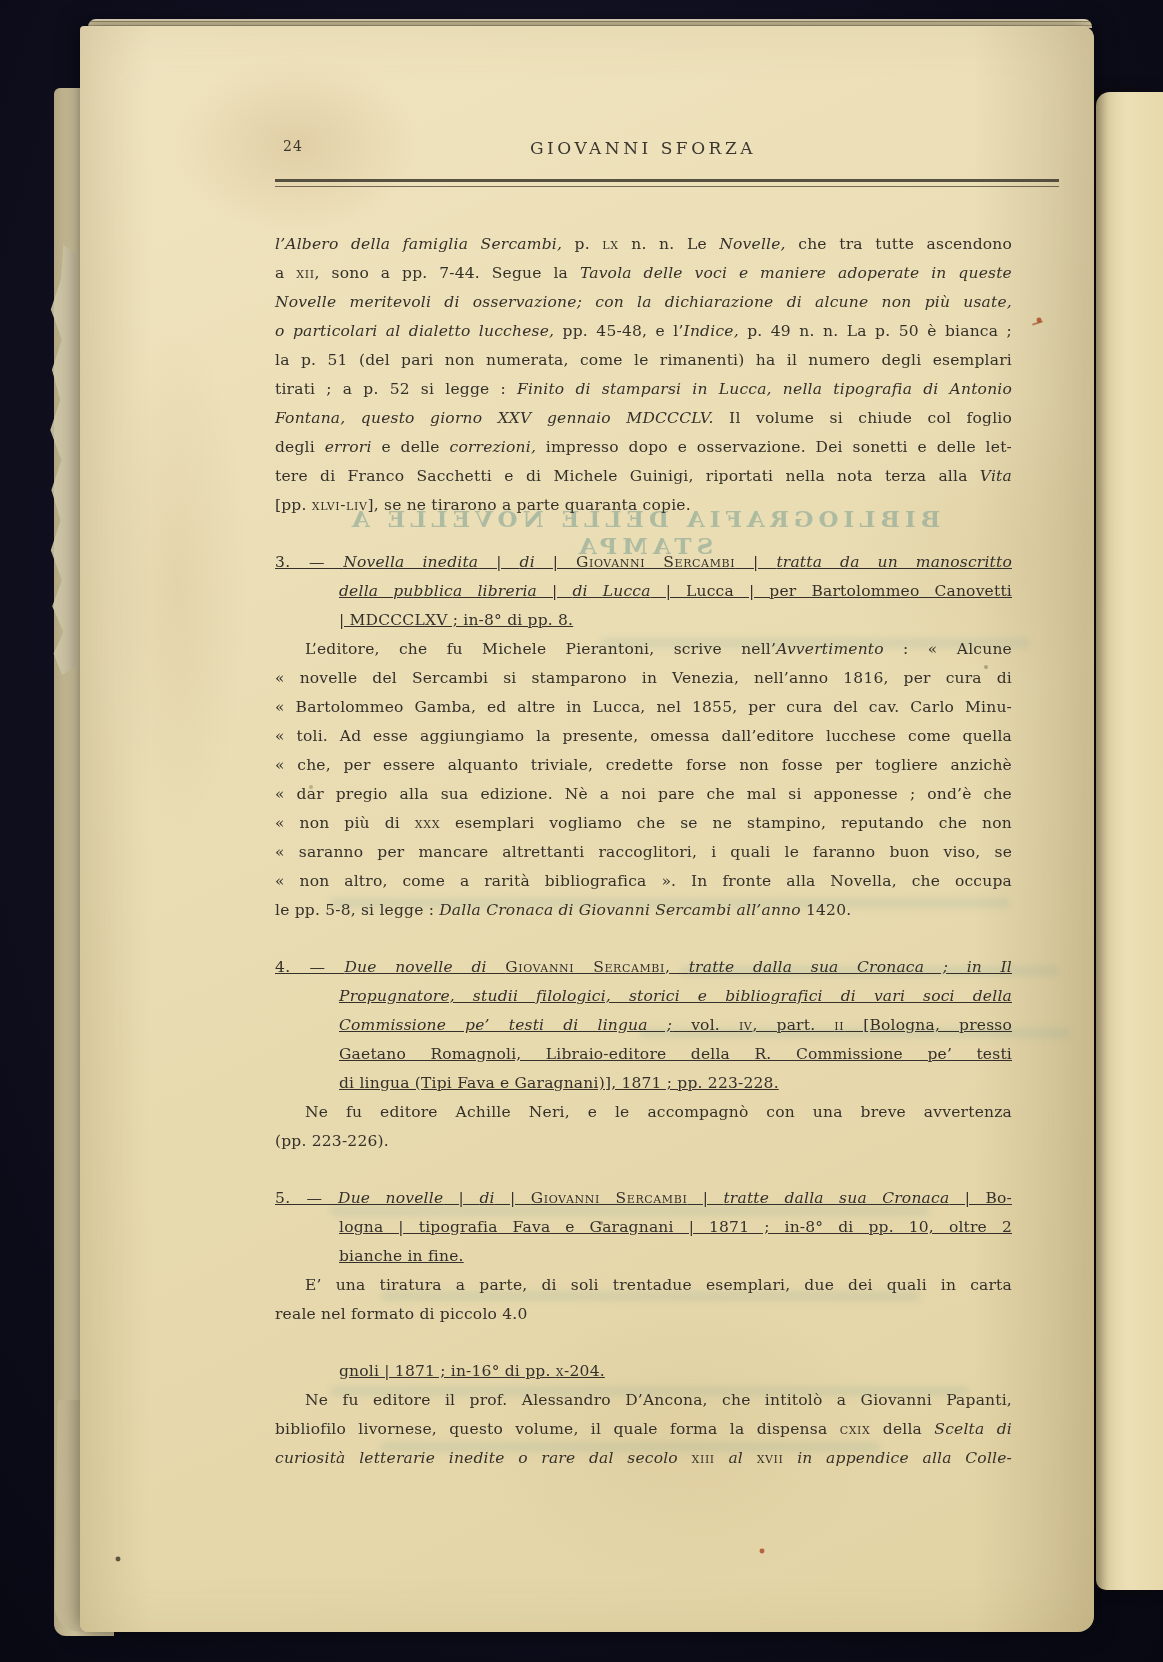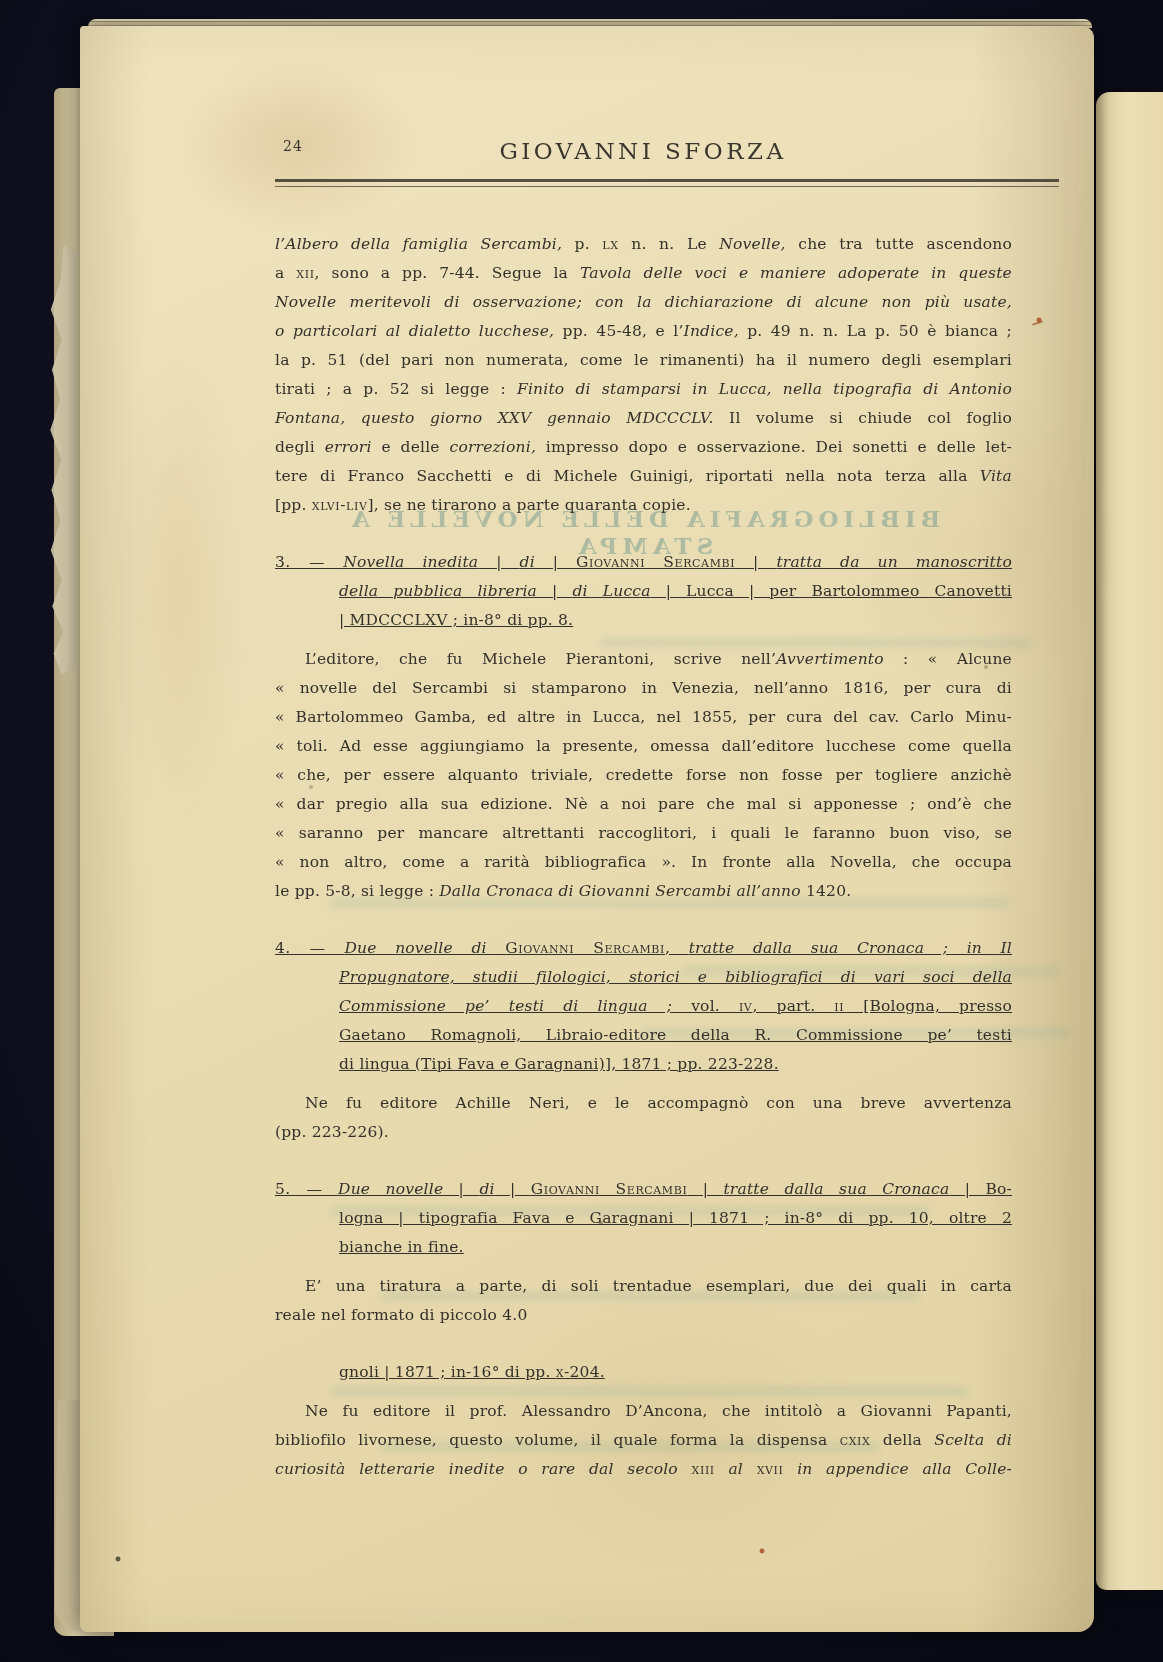--- a/index.html
+++ b/index.html
@@ -40,26 +40,26 @@
                905px 640px 0 1px rgba(90,80,60,.4),
                230px 760px 0 1px rgba(100,88,60,.35);}
   
   .bleed-title{position:absolute;left:195px;top:479px;width:737px;text-align:center;
     transform:scaleX(-1);font-weight:bold;font-size:23px;letter-spacing:5px;
     color:rgba(122,158,146,.55);filter:blur(.7px);pointer-events:none;}
   .smudge{position:absolute;height:10px;border-radius:6px;background:rgba(125,160,148,.16);filter:blur(3px);pointer-events:none;}
   
   .pagenum{position:absolute;left:203px;top:112px;font-size:14px;color:#3b372f;letter-spacing:1px;}
   .running-title{position:absolute;left:563px;top:112px;transform:translateX(-50%);
-    font-size:23px;letter-spacing:3.5px;color:#3b372f;white-space:nowrap;}
+    font-size:17px;letter-spacing:3.5px;color:#3b372f;white-space:nowrap;}
   .rule{position:absolute;left:195px;top:153px;width:784px;height:4px;
     border-top:3px solid rgba(62,57,46,.85);border-bottom:1.5px solid rgba(62,57,46,.7);}
   .text-column{position:absolute;left:195px;top:196px;width:737px;color:#35312a;
     font-size:15.5px;letter-spacing:.2px;}
-  .block{margin-top:10px;}
+  .block{margin-top:0;}
   .block:first-child{margin-top:8px;}
   .entry{padding-left:64px;margin-top:28px;text-decoration:underline;}
   .line{height:29px;line-height:29px;text-align:justify;text-align-last:justify;}
   .line.last{text-align-last:left;}
   .entry .line.first{text-indent:-64px;}
   .para.indent .line.first{text-indent:30px;}
   .it{font-style:italic;}
   .sc{font-variant:small-caps;letter-spacing:.6px;}
   .enum{letter-spacing:.5px;}
   .margin-mark{position:absolute;left:952px;top:296px;width:11px;height:2px;
@@ -115,20 +115,21 @@
         <div class="line"><span class="it">della pubblica libreria</span><span> | </span><span class="it">di Lucca</span><span> | Lucca | per Bartolommeo Canovetti</span></div>
         <div class="line last"><span>| MDCCCLXV ; in-8° di pp. 8.</span></div>
       </div>
       <div class="block para indent">
         <div class="line first"><span>L’editore, che fu Michele Pierantoni, scrive nell’</span><span class="it">Avvertimento</span><span> : « Alcune</span></div>
         <div class="line"><span>« novelle del Sercambi si stamparono in Venezia, nell’anno 1816, per cura di</span></div>
         <div class="line"><span>« Bartolommeo Gamba, ed altre in Lucca, nel 1855, per cura del cav. Carlo Minu-</span></div>
         <div class="line"><span>« toli. Ad esse aggiungiamo la presente, omessa dall’editore lucchese come quella</span></div>
         <div class="line"><span>« che, per essere alquanto triviale, credette forse non fosse per togliere anzichè</span></div>
         <div class="line"><span>« dar pregio alla sua edizione. Nè a noi pare che mal si apponesse ; ond’è che</span></div>
+        <div class="line"><span>« non più di </span><span class="sc">xxx</span><span> esemplari vogliamo che se ne stampino, reputando che non</span></div>
         <div class="line"><span>« saranno per mancare altrettanti raccoglitori, i quali le faranno buon viso, se</span></div>
         <div class="line"><span>« non altro, come a rarità bibliografica ». In fronte alla Novella, che occupa</span></div>
         <div class="line last"><span>le pp. 5-8, si legge : </span><span class="it">Dalla Cronaca di Giovanni Sercambi all’anno</span><span> 1420.</span></div>
       </div>
       <div class="block entry">
         <div class="line first"><span class="enum">4. — </span><span class="it">Due novelle di </span><span class="sc">Giovanni Sercambi</span><span>, </span><span class="it">tratte dalla sua Cronaca ; in Il</span></div>
         <div class="line"><span class="it">Propugnatore, studii filologici, storici e bibliografici di vari soci della</span></div>
         <div class="line"><span class="it">Commissione pe’ testi di lingua ;</span><span> vol. </span><span class="sc">iv</span><span>, part. </span><span class="sc">ii</span><span> [Bologna, presso</span></div>
         <div class="line"><span>Gaetano Romagnoli, Libraio-editore della R. Commissione pe’ testi</span></div>
         <div class="line last"><span>di lingua (Tipi Fava e Garagnani)], 1871 ; pp. 223-228.</span></div>

